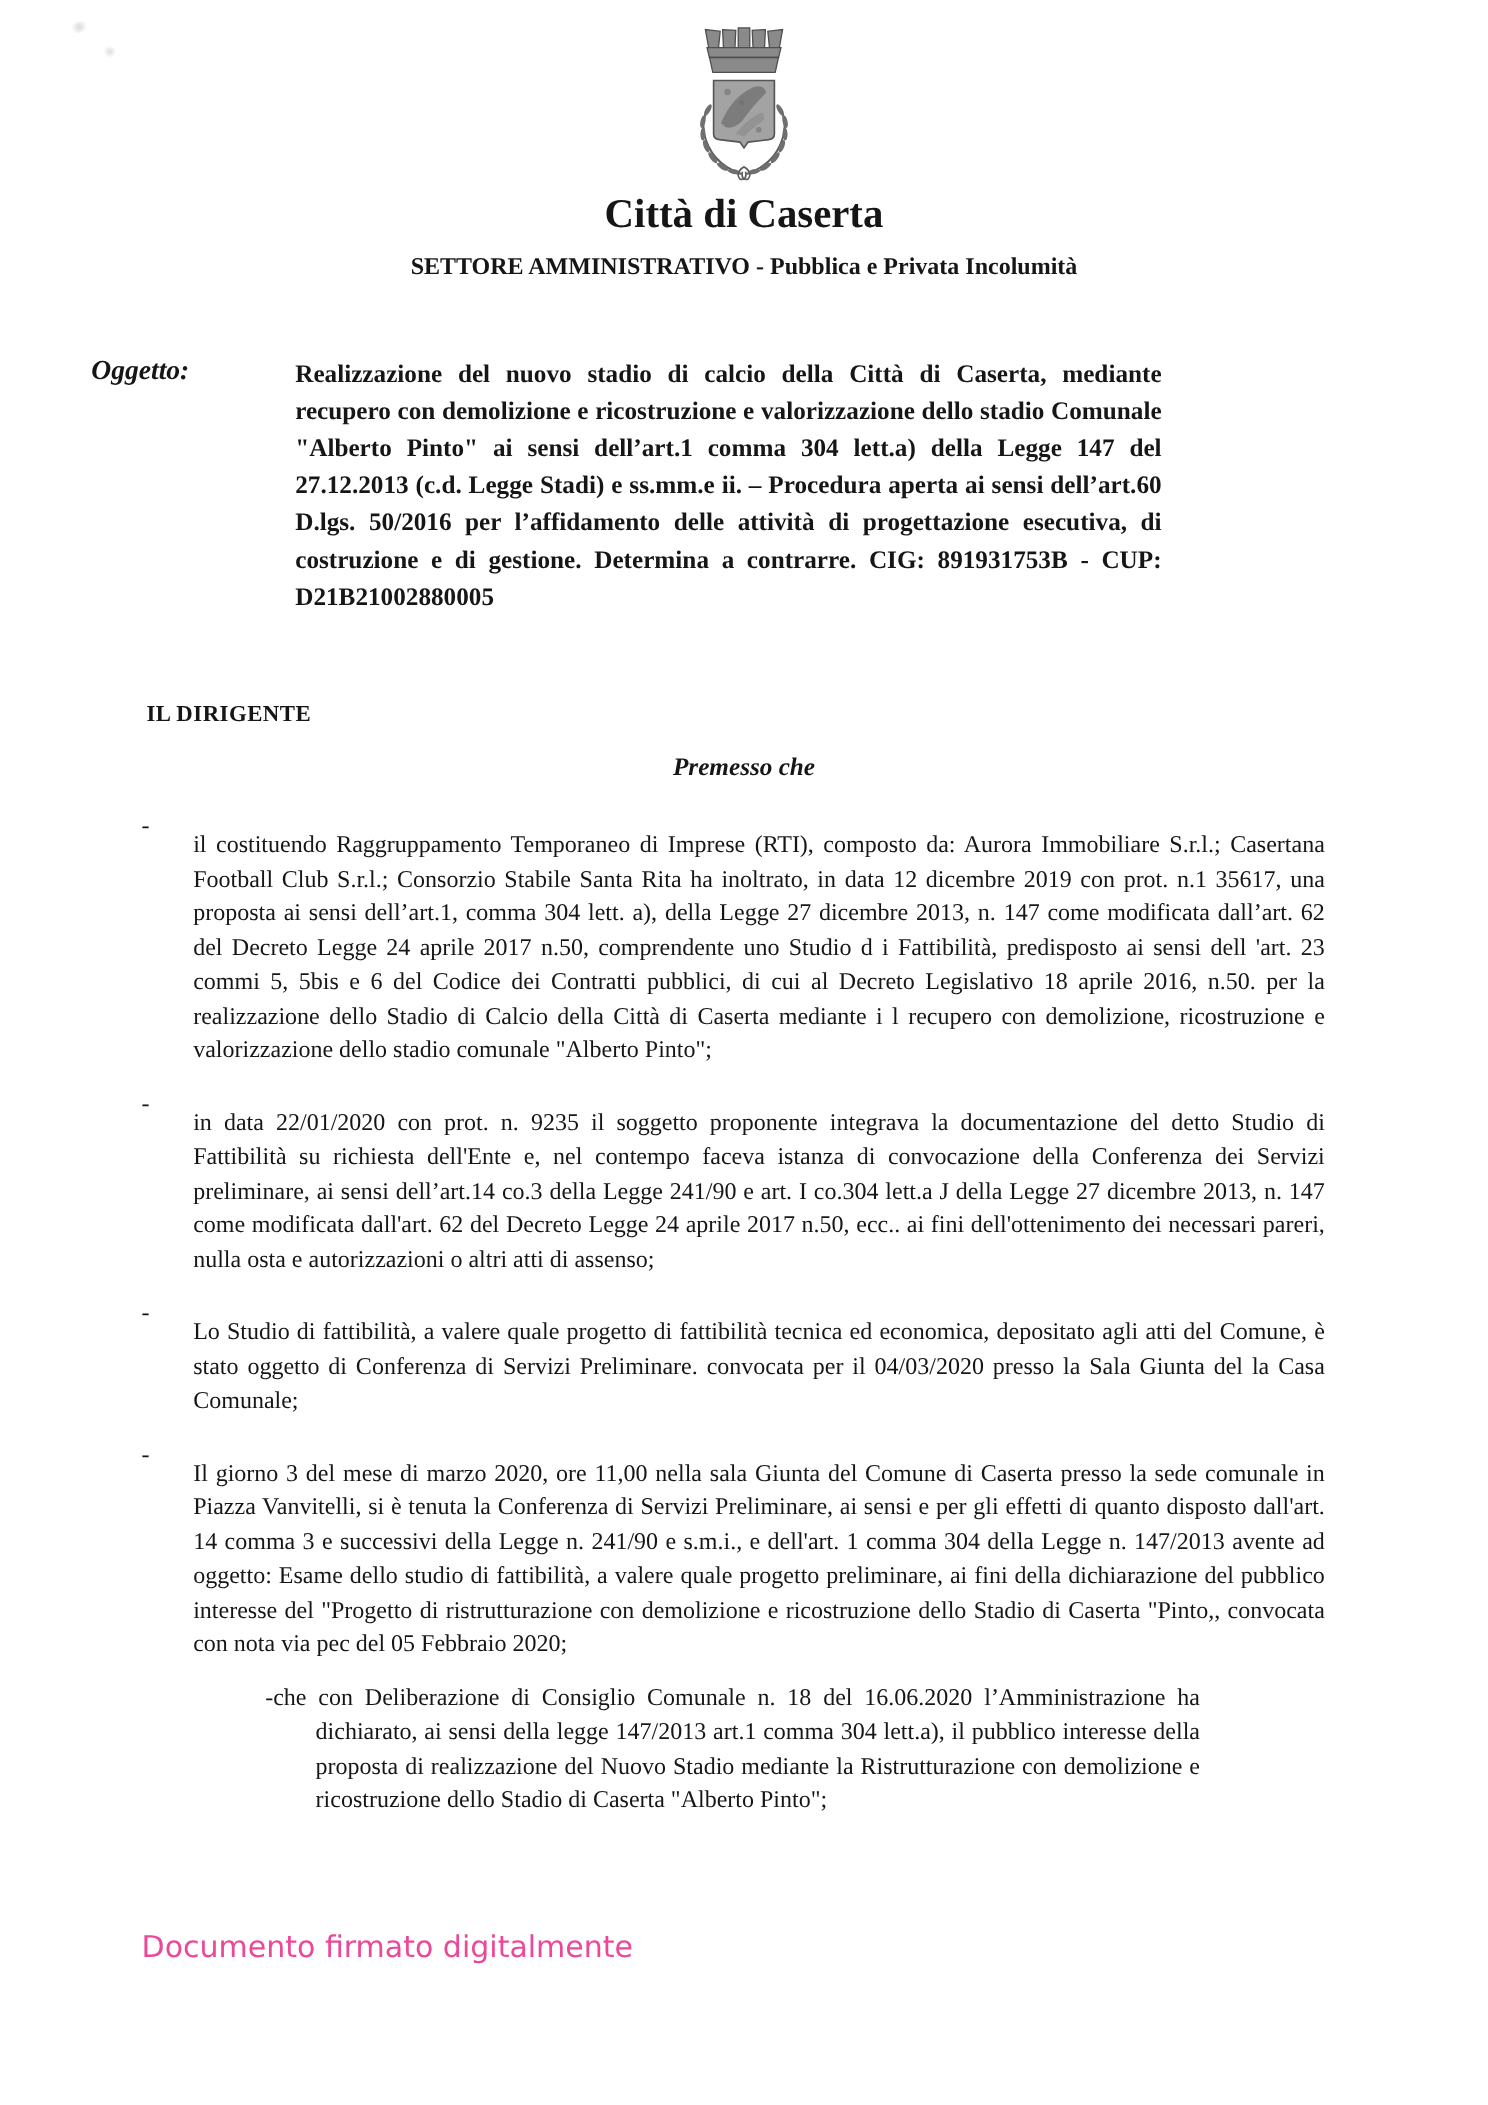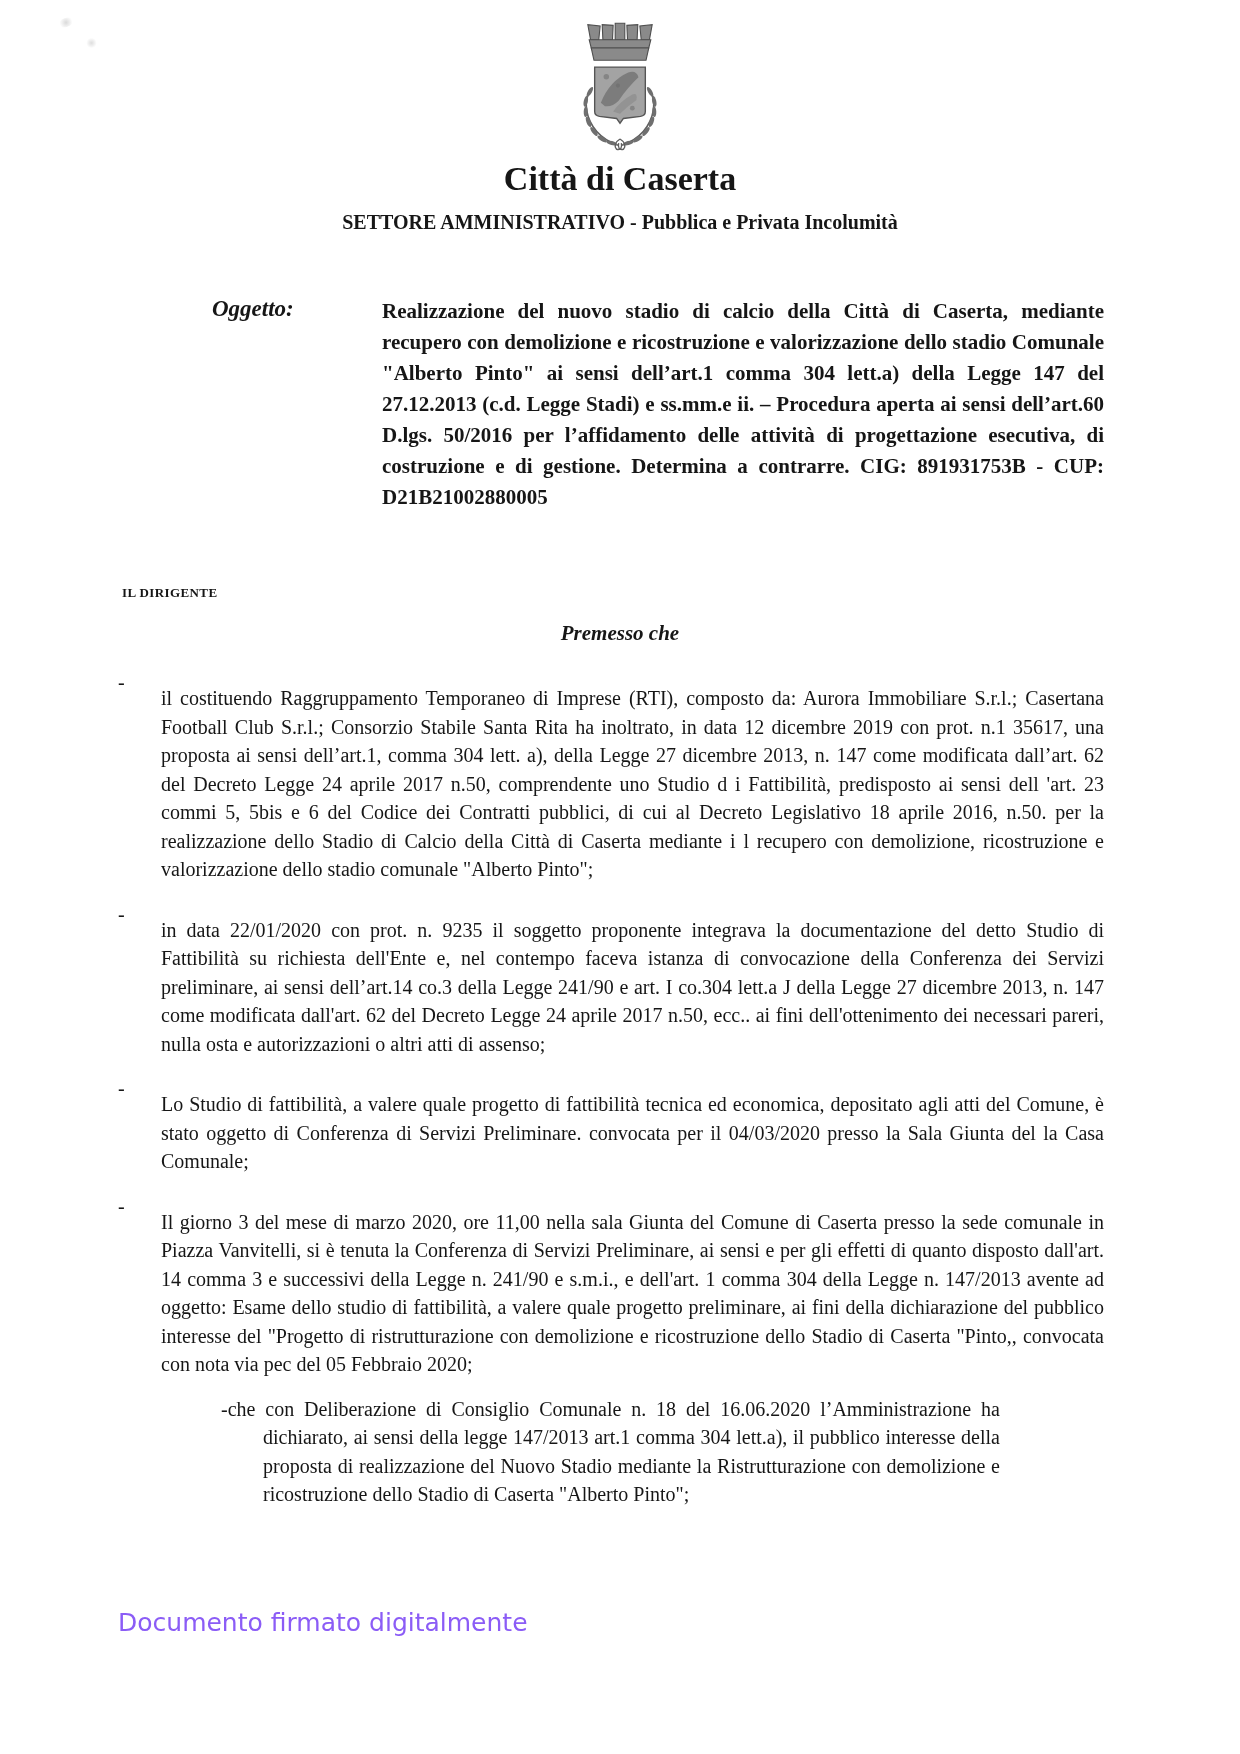--- a/index.html
+++ b/index.html
@@ -13,37 +13,37 @@
   .s1{left:58px;top:18px;width:16px;height:9px;transform:rotate(-20deg);opacity:.5;}
   .s2{left:86px;top:38px;width:11px;height:10px;opacity:.45;}
 
   .header{text-align:center;}
   .coa{display:block;margin:0 auto;}
   .city-title{font-size:34px;font-weight:bold;margin:8px 0 0 0;}
   .dept{font-size:20px;font-weight:bold;margin-top:13px;}
 
   .determ{font-size:26px;font-weight:bold;text-align:center;margin-top:44px;letter-spacing:.2px;}
 
-  .oggetto{display:flex;margin:62px 0 0 76px;justify-content:center;}
+  .oggetto{display:flex;margin:62px 0 0 76px;}
   .oggetto-label{font-size:23px;font-weight:bold;font-style:italic;width:170px;flex:none;}
   .oggetto-text{width:722px;font-size:21px;font-weight:bold;line-height:31px;text-align:justify;margin:0;}
 
-  .dirigente{margin:72px 0 0 122px;font-size:13px;font-weight:bold;letter-spacing:.4px;}
+  .dirigente{margin:72px 0 0 122px;font-size:19px;font-weight:bold;letter-spacing:.4px;}
   .premesso{text-align:center;font-size:21px;font-weight:bold;font-style:italic;margin-top:20px;}
 
   .premise-list{margin:22px 120px 0 118px;}
   .premise-item{display:flex;}
   .premise-item .dash{width:27px;flex:none;font-size:20px;line-height:28.5px;}
   .premise-item .txt{flex:1;font-size:20px;line-height:28.5px;text-align:justify;margin:16px;}
 
   .closing{margin:0 120px 0 103px;padding-left:42px;text-indent:-42px;
     font-size:20px;line-height:28.5px;text-align:justify;}
 
   .footer-note{position:absolute;left:118px;top:1608px;
-    font-family:"DejaVu Sans","Liberation Sans",sans-serif;font-size:25px;color:#8b5cf6;}
+    font-family:"DejaVu Sans","Liberation Sans",sans-serif;font-size:25px;color:#ec4899;}
 </style>
 </head>
 <body>
 
 <div class="page">
 
   <span class="smudge s1"></span>
   <span class="smudge s2"></span>
 
   <div class="header">

